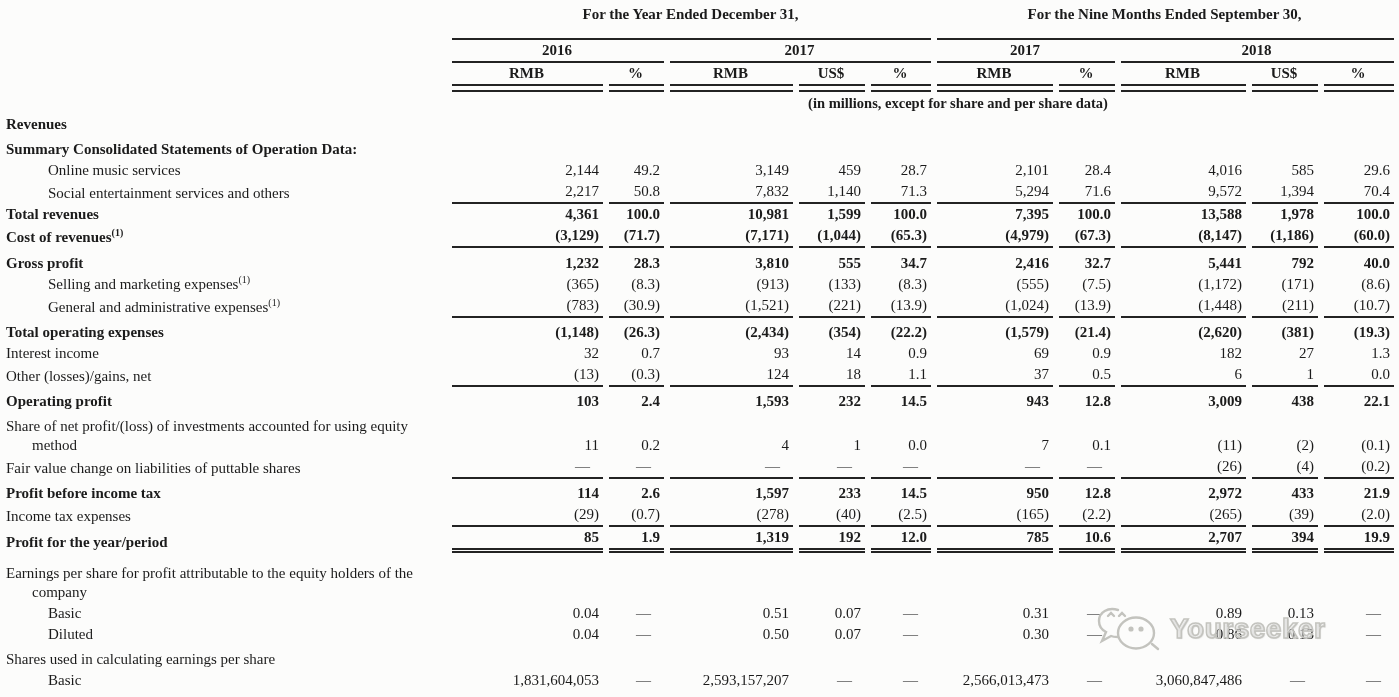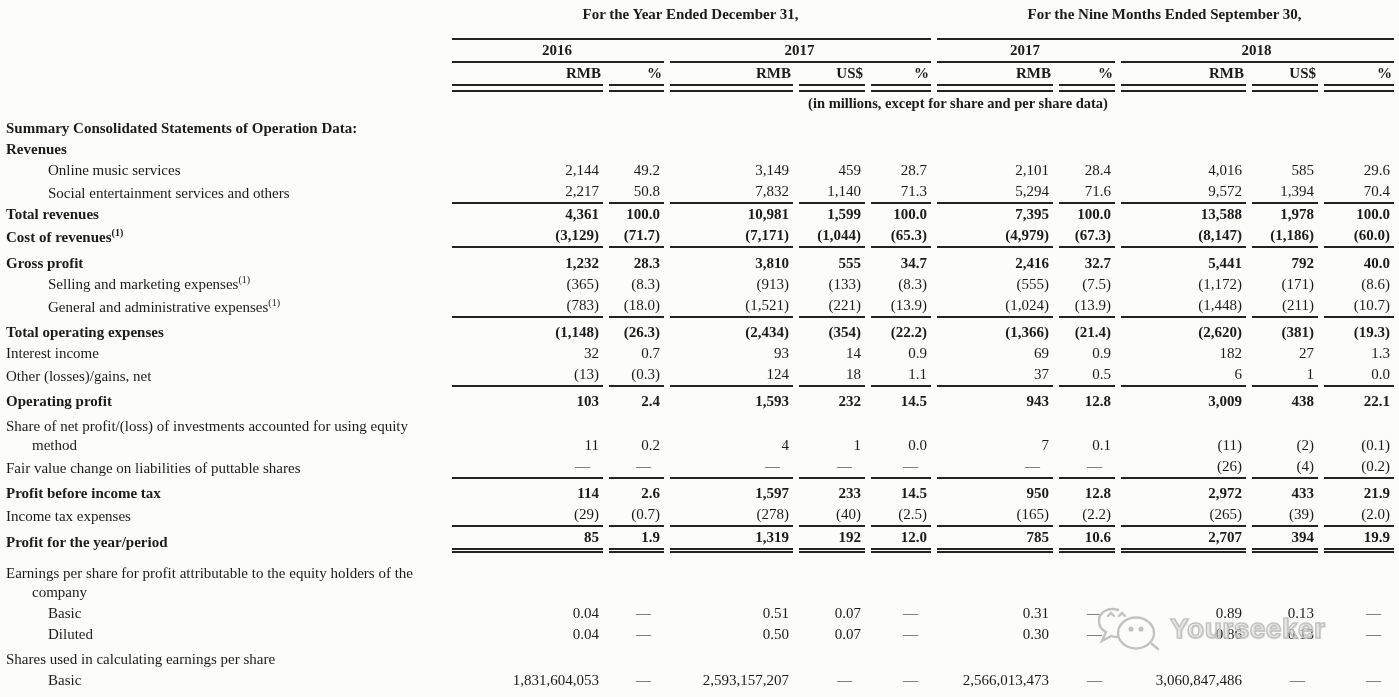--- a/index.html
+++ b/index.html
@@ -9,21 +9,21 @@
     font-family:"Liberation Serif","DejaVu Serif",serif;
   }
   table.fin{
     border-collapse:separate;border-spacing:6px 0;
     table-layout:fixed;width:1399px;margin-top:4px;
   }
   td,th{font-size:15px;line-height:19px;padding:1px 2px 1px 0;vertical-align:bottom;font-weight:normal;}
   thead td,thead th{vertical-align:middle;}
   .ghead{text-align:center;font-weight:bold;border-bottom:2.5px solid #232323;padding-bottom:14px;}
   .yhead{text-align:center;font-weight:bold;border-bottom:2px solid #232323;}
-  .chead{text-align:right;font-weight:bold;border-bottom:2px solid #232323;}
+  .chead{text-align:center;font-weight:bold;border-bottom:2px solid #232323;}
   tr.uspacer td{height:4px;padding:0;}
   tr.uspacer td.seg{border-bottom:2px solid #232323;}
   .note{text-align:center;font-weight:bold;font-size:14.5px;padding:2px 0 1px 70px;}
   .num{text-align:right;white-space:nowrap;padding-right:4px;}
   .dash{padding-right:13px;color:#555;}
   .b{font-weight:bold;}
   .rs{border-bottom:2px solid #232323;}
   .rd{border-bottom:5px double #232323;}
   .lbl div{padding-left:26px;text-indent:-26px;}
   .lbl div.ind1{padding-left:42px;text-indent:0;}
@@ -95,29 +95,29 @@
         <td class="seg"></td>
         <td class="seg"></td>
         <td class="seg"></td>
       </tr>
       <tr>
         <td class="lbl"></td>
         <td class="note" colspan="10">(in millions, except for share and per share data)</td>
       </tr>
     </thead>
   <tbody>
+      <tr style="height: 21px;">
+        <td class="lbl b">
+          <div class="">Revenues</div>
+        </td>
+        <td colspan="10"></td>
+      </tr>
       <tr style="height: 25px;">
         <td class="lbl b">
           <div class="">Summary Consolidated Statements of Operation Data:</div>
-        </td>
-        <td colspan="10"></td>
-      </tr>
-      <tr style="height: 21px;">
-        <td class="lbl b">
-          <div class="">Revenues</div>
         </td>
         <td colspan="10"></td>
       </tr>
       <tr style="height: 21px;">
         <td class="lbl">
           <div class="ind1">Online music services</div>
         </td>
         <td class="num">2,144</td>
         <td class="num">49.2</td>
         <td class="num">3,149</td>
@@ -202,40 +202,40 @@
         <td class="num">(7.5)</td>
         <td class="num">(1,172)</td>
         <td class="num">(171)</td>
         <td class="num">(8.6)</td>
       </tr>
       <tr style="height: 21px;">
         <td class="lbl">
           <div class="ind1">General and administrative expenses<sup>(1)</sup></div>
         </td>
         <td class="num rs">(783)</td>
-        <td class="num rs">(18.0)</td>
+        <td class="num rs">(30.9)</td>
         <td class="num rs">(1,521)</td>
         <td class="num rs">(221)</td>
         <td class="num rs">(13.9)</td>
         <td class="num rs">(1,024)</td>
         <td class="num rs">(13.9)</td>
         <td class="num rs">(1,448)</td>
         <td class="num rs">(211)</td>
         <td class="num rs">(10.7)</td>
       </tr>
       <tr style="height: 25px;">
         <td class="lbl b">
           <div class="">Total operating expenses</div>
         </td>
         <td class="num b">(1,148)</td>
         <td class="num b">(26.3)</td>
         <td class="num b">(2,434)</td>
         <td class="num b">(354)</td>
         <td class="num b">(22.2)</td>
-        <td class="num b">(1,366)</td>
+        <td class="num b">(1,579)</td>
         <td class="num b">(21.4)</td>
         <td class="num b">(2,620)</td>
         <td class="num b">(381)</td>
         <td class="num b">(19.3)</td>
       </tr>
       <tr style="height: 21px;">
         <td class="lbl">
           <div class="">Interest income</div>
         </td>
         <td class="num">32</td>

